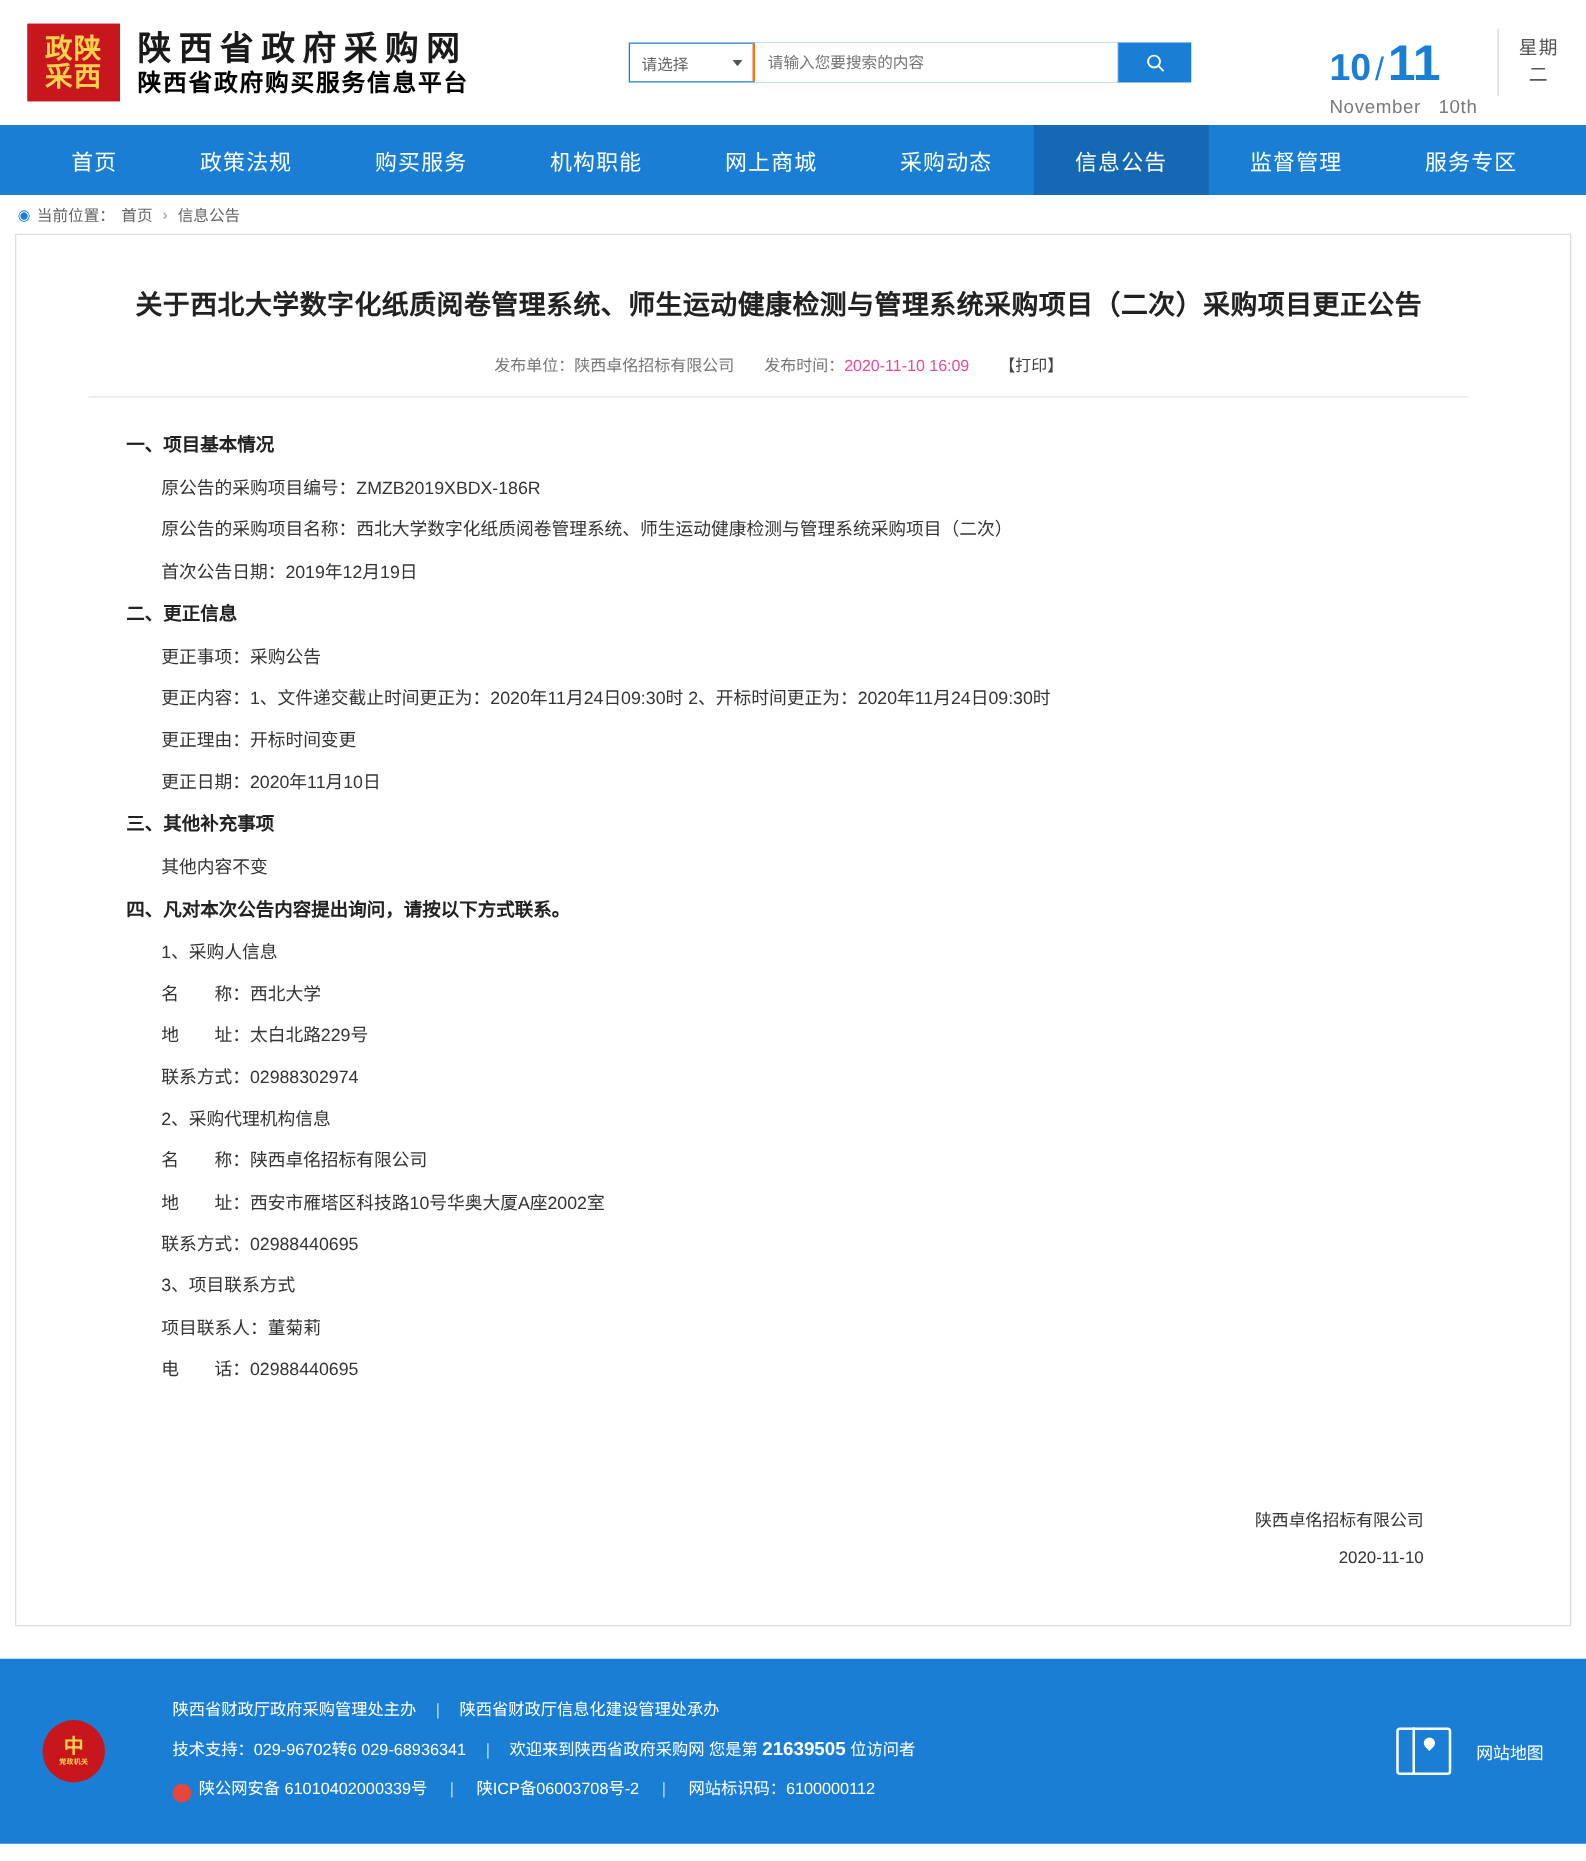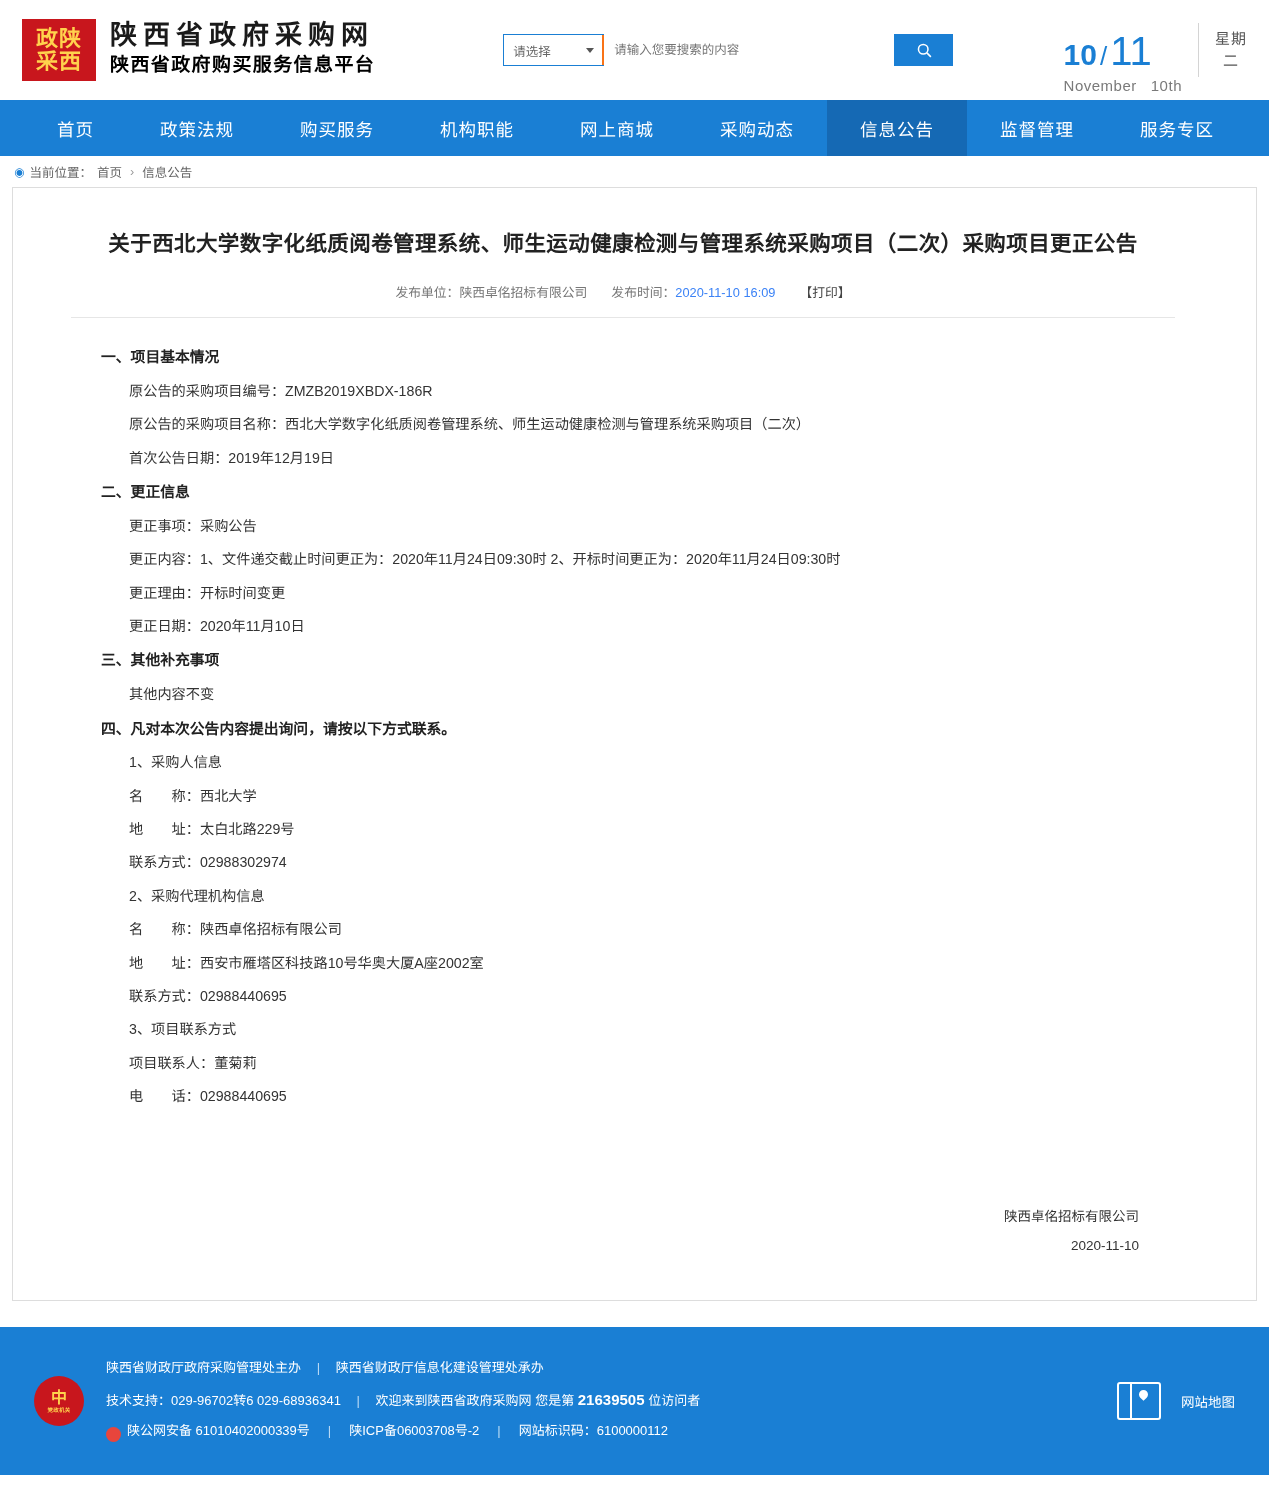--- a/index.html
+++ b/index.html
@@ -21,21 +21,21 @@
   .header {
     height: 100px;
     display: flex;
     align-items: center;
     background: #fff;
     padding: 0 22px;
     box-sizing: border-box;
   }
   .logo-wrap {
     display: flex;
-    align-items: flex-start;
+    align-items: flex-end;
     gap: 14px;
   }
   .logo-mark {
     width: 70px;
     height: 58px;
     background: #c8161d;
     color: #ffd24d;
     display: flex;
     flex-direction: column;
     align-items: center;
@@ -125,21 +125,21 @@
     color: #1a7fd4;
   }
   .date-num {
     display: flex;
     align-items: baseline;
     font-family: "Liberation Sans", sans-serif;
     line-height: 1;
   }
   .date-small { font-size: 30px; font-weight: bold; margin-top: 33px; }
   .date-slash { font-size: 26px; margin: 0 3px; font-weight: 300; }
-  .date-big { font-size: 40px; font-weight: normal; text-align: center; }
+  .date-big { font-size: 40px; font-weight: bold; text-align: center; }
   .date-col { text-align: center; }
   .date-month {
     font-size: 15px;
     color: #7a7a7a;
     margin-top: 6px;
     letter-spacing: .5px;
   }
   .date-sep {
     width: 1px;
     height: 54px;
@@ -213,21 +213,21 @@
     display: flex;
     justify-content: center;
     align-items: flex-start;
     gap: 24px;
     font-size: 12.8px;
     color: #777;
     padding-bottom: 16px;
     border-bottom: 1px solid #e6e6e6;
     margin: 0 10px;
   }
-  .meta-time-val { color: #3b82f6; }
+  .meta-time-val { color: #ec4899; }
   .meta-print { color: #444; cursor: pointer; }
 
   .article-body {
     padding: 22px 20px 0 20px;
     font-size: 14.2px;
     color: #333;
     line-height: 2.35;
   }
   .sec-head {
     font-weight: bold;
@@ -269,21 +269,21 @@
     flex-direction: column;
     align-items: center;
     justify-content: center;
     font-size: 16px;
     font-weight: bold;
     line-height: 1.1;
     margin-right: 22px;
     flex: none;
   }
   .footer-badge .sub { font-size: 5.5px; letter-spacing: .3px; }
-  .footer-lines { font-size: 13px; line-height: 2.25; }
+  .footer-lines { font-size: 13px; line-height: 2.25; margin-left: 32px; }
   .footer-lines .sep { margin: 0 12px; color: #bcdcf6; }
   .hl-num { font-weight: bold; font-size: 15px; }
   .footer-icons { display: inline-flex; align-items: center; gap: 6px; }
   .police-badge {
     width: 15px; height: 15px; border-radius: 50%;
     background: #e8453c; display: inline-block;
     position: relative; top: 3px;
   }
   .sitemap {
     margin-left: auto;

